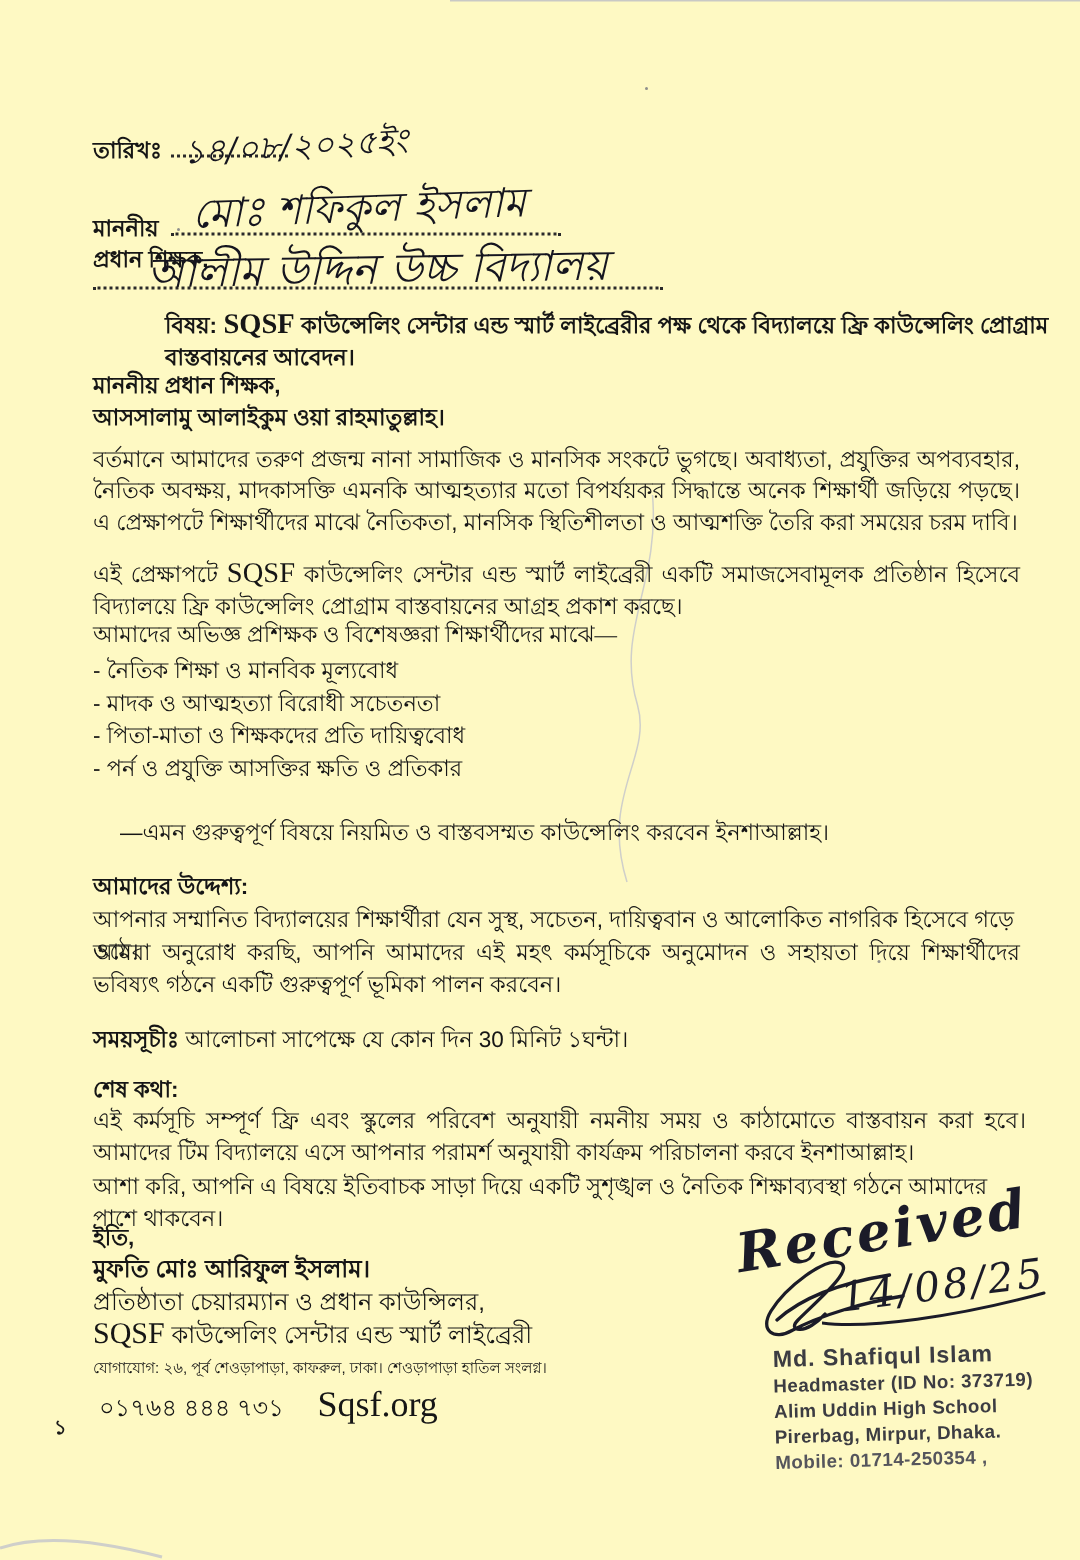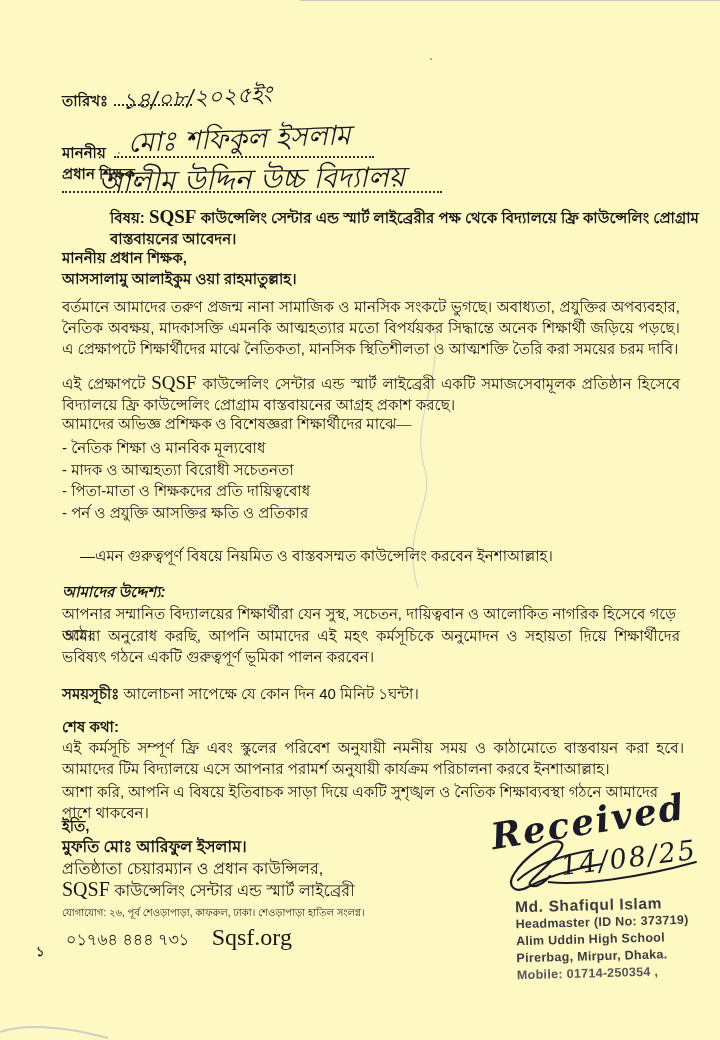--- a/index.html
+++ b/index.html
@@ -102,27 +102,27 @@
 
   <div class="abs txt" style="left:62px;top:414px;font-family:Liberation Serif, serif;">আমাদের অভিজ্ঞ প্রশিক্ষক ও বিশেষজ্ঞরা শিক্ষার্থীদের মাঝে—</div>
   <div class="abs txt" style="left:62px;top:437px;line-height:21.5px;">
     <div>- নৈতিক শিক্ষা ও মানবিক মূল্যবোধ</div>
     <div>- মাদক ও আত্মহত্যা বিরোধী সচেতনতা</div>
     <div>- পিতা-মাতা ও শিক্ষকদের প্রতি দায়িত্ববোধ</div>
     <div>- পর্ন ও প্রযুক্তি আসক্তির ক্ষতি ও প্রতিকার</div>
   </div>
   <div class="abs txt" style="left:80px;top:545px;">—এমন গুরুত্বপূর্ণ বিষয়ে নিয়মিত ও বাস্তবসম্মত কাউন্সেলিং করবেন ইনশাআল্লাহ।</div>
 
-  <div class="abs txt b" style="left:62px;top:581px;font-style:italic;">আমাদের উদ্দেশ্য:</div>
+  <div class="abs txt b" style="left:62px;top:581px;">আমাদের উদ্দেশ্য:</div>
   <div class="abs txt" style="left:62px;top:603px;width:618px;">আপনার সম্মানিত বিদ্যালয়ের শিক্ষার্থীরা যেন সুস্থ, সচেতন, দায়িত্ববান ও আলোকিত নাগরিক হিসেবে গড়ে ওঠে।</div>
   <div class="abs txt just" style="left:62px;top:625px;width:618px;">আমরা অনুরোধ করছি, আপনি আমাদের এই মহৎ কর্মসূচিকে অনুমোদন ও সহায়তা দিয়ে শিক্ষার্থীদের ভবিষ্যৎ গঠনে একটি গুরুত্বপূর্ণ ভূমিকা পালন করবেন।</div>
 
   <div class="abs txt" style="left:62px;top:683px;">
     <span class="b">সময়সূচীঃ</span>
-    <span>আলোচনা সাপেক্ষে যে কোন দিন 40 মিনিট ১ঘন্টা।</span>
+    <span>আলোচনা সাপেক্ষে যে কোন দিন 30 মিনিট ১ঘন্টা।</span>
   </div>
 
   <div class="abs txt b" style="left:62px;top:716px;">শেষ কথা:</div>
   <div class="abs txt just" style="left:62px;top:737px;width:622px;">এই কর্মসূচি সম্পূর্ণ ফ্রি এবং স্কুলের পরিবেশ অনুযায়ী নমনীয় সময় ও কাঠামোতে বাস্তবায়ন করা হবে। আমাদের টিম বিদ্যালয়ে এসে আপনার পরামর্শ অনুযায়ী কার্যক্রম পরিচালনা করবে ইনশাআল্লাহ।</div>
   <div class="abs txt" style="left:62px;top:781px;width:622px;">আশা করি, আপনি এ বিষয়ে ইতিবাচক সাড়া দিয়ে একটি সুশৃঙ্খল ও নৈতিক শিক্ষাব্যবস্থা গঠনে আমাদের পাশে থাকবেন।</div>
 
   <div class="abs txt b" style="left:62px;top:815px;">ইতি,</div>
   <div class="abs txt b" style="left:62px;top:836px;font-size:16px;">মুফতি মোঃ আরিফুল ইসলাম।</div>
   <div class="abs txt" style="left:62px;top:858px;font-size:16px;">প্রতিষ্ঠাতা চেয়ারম্যান ও প্রধান কাউন্সিলর,</div>
   <div class="abs txt" style="left:62px;top:879px;font-size:16px;">

